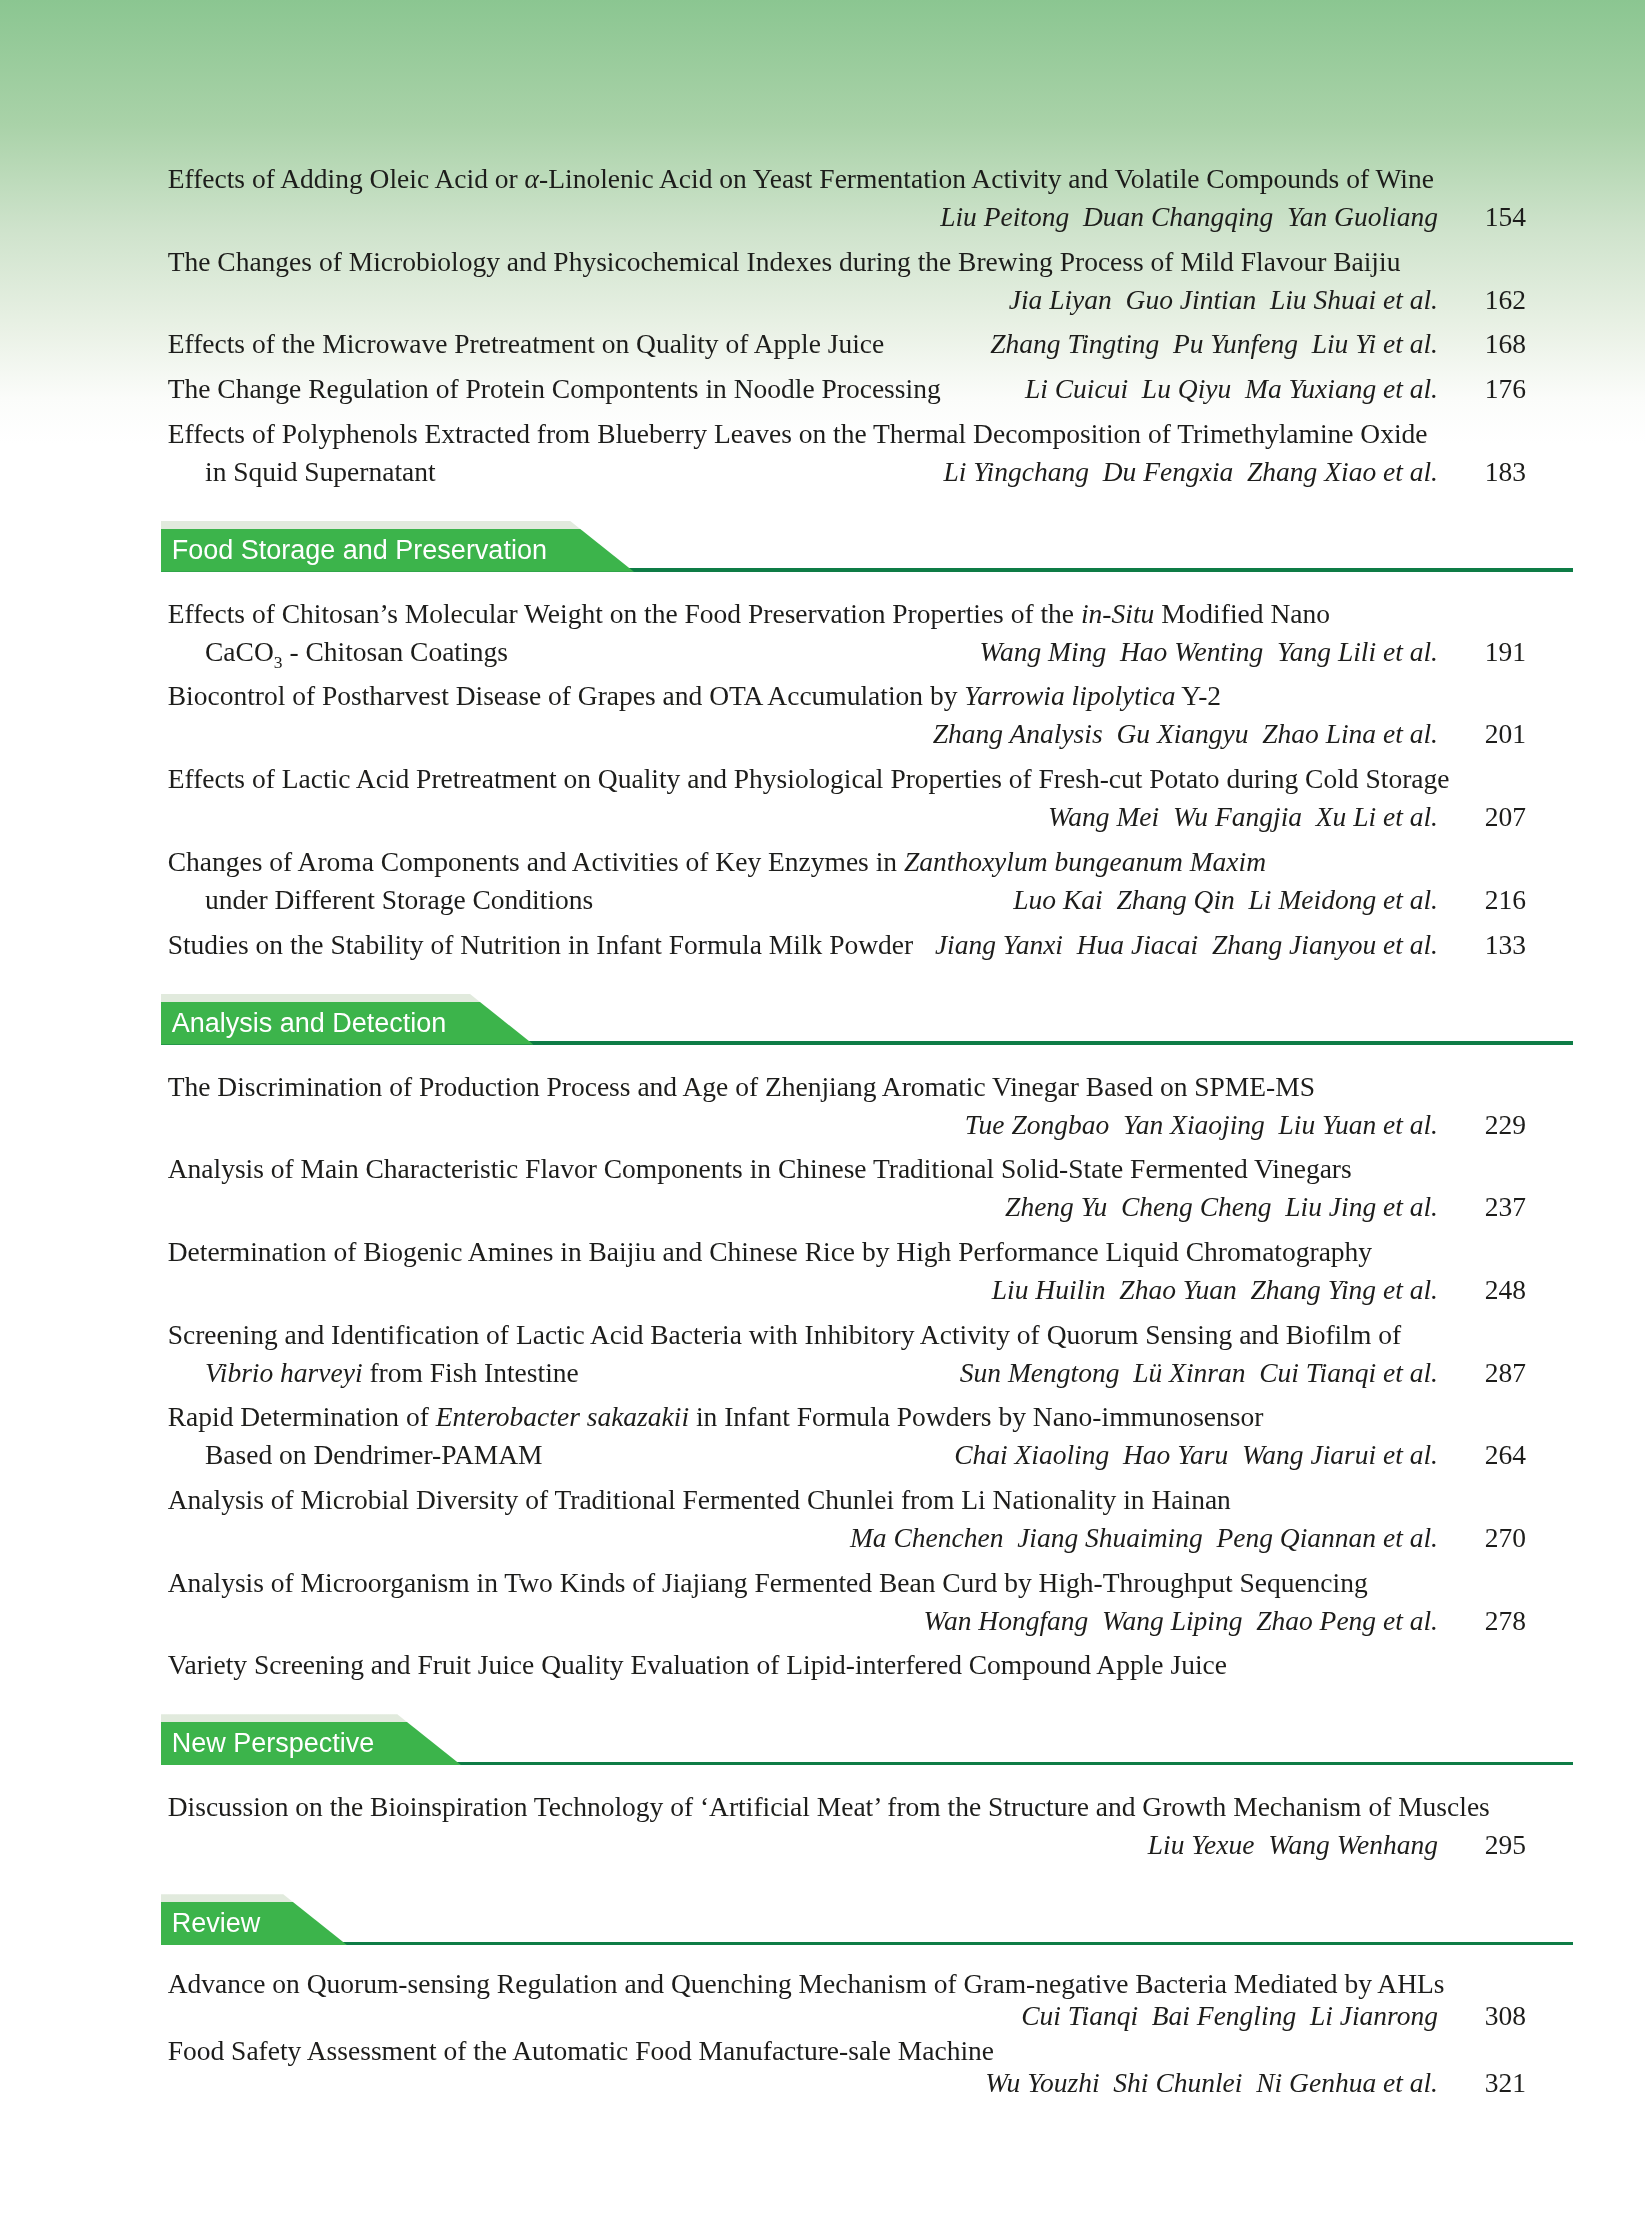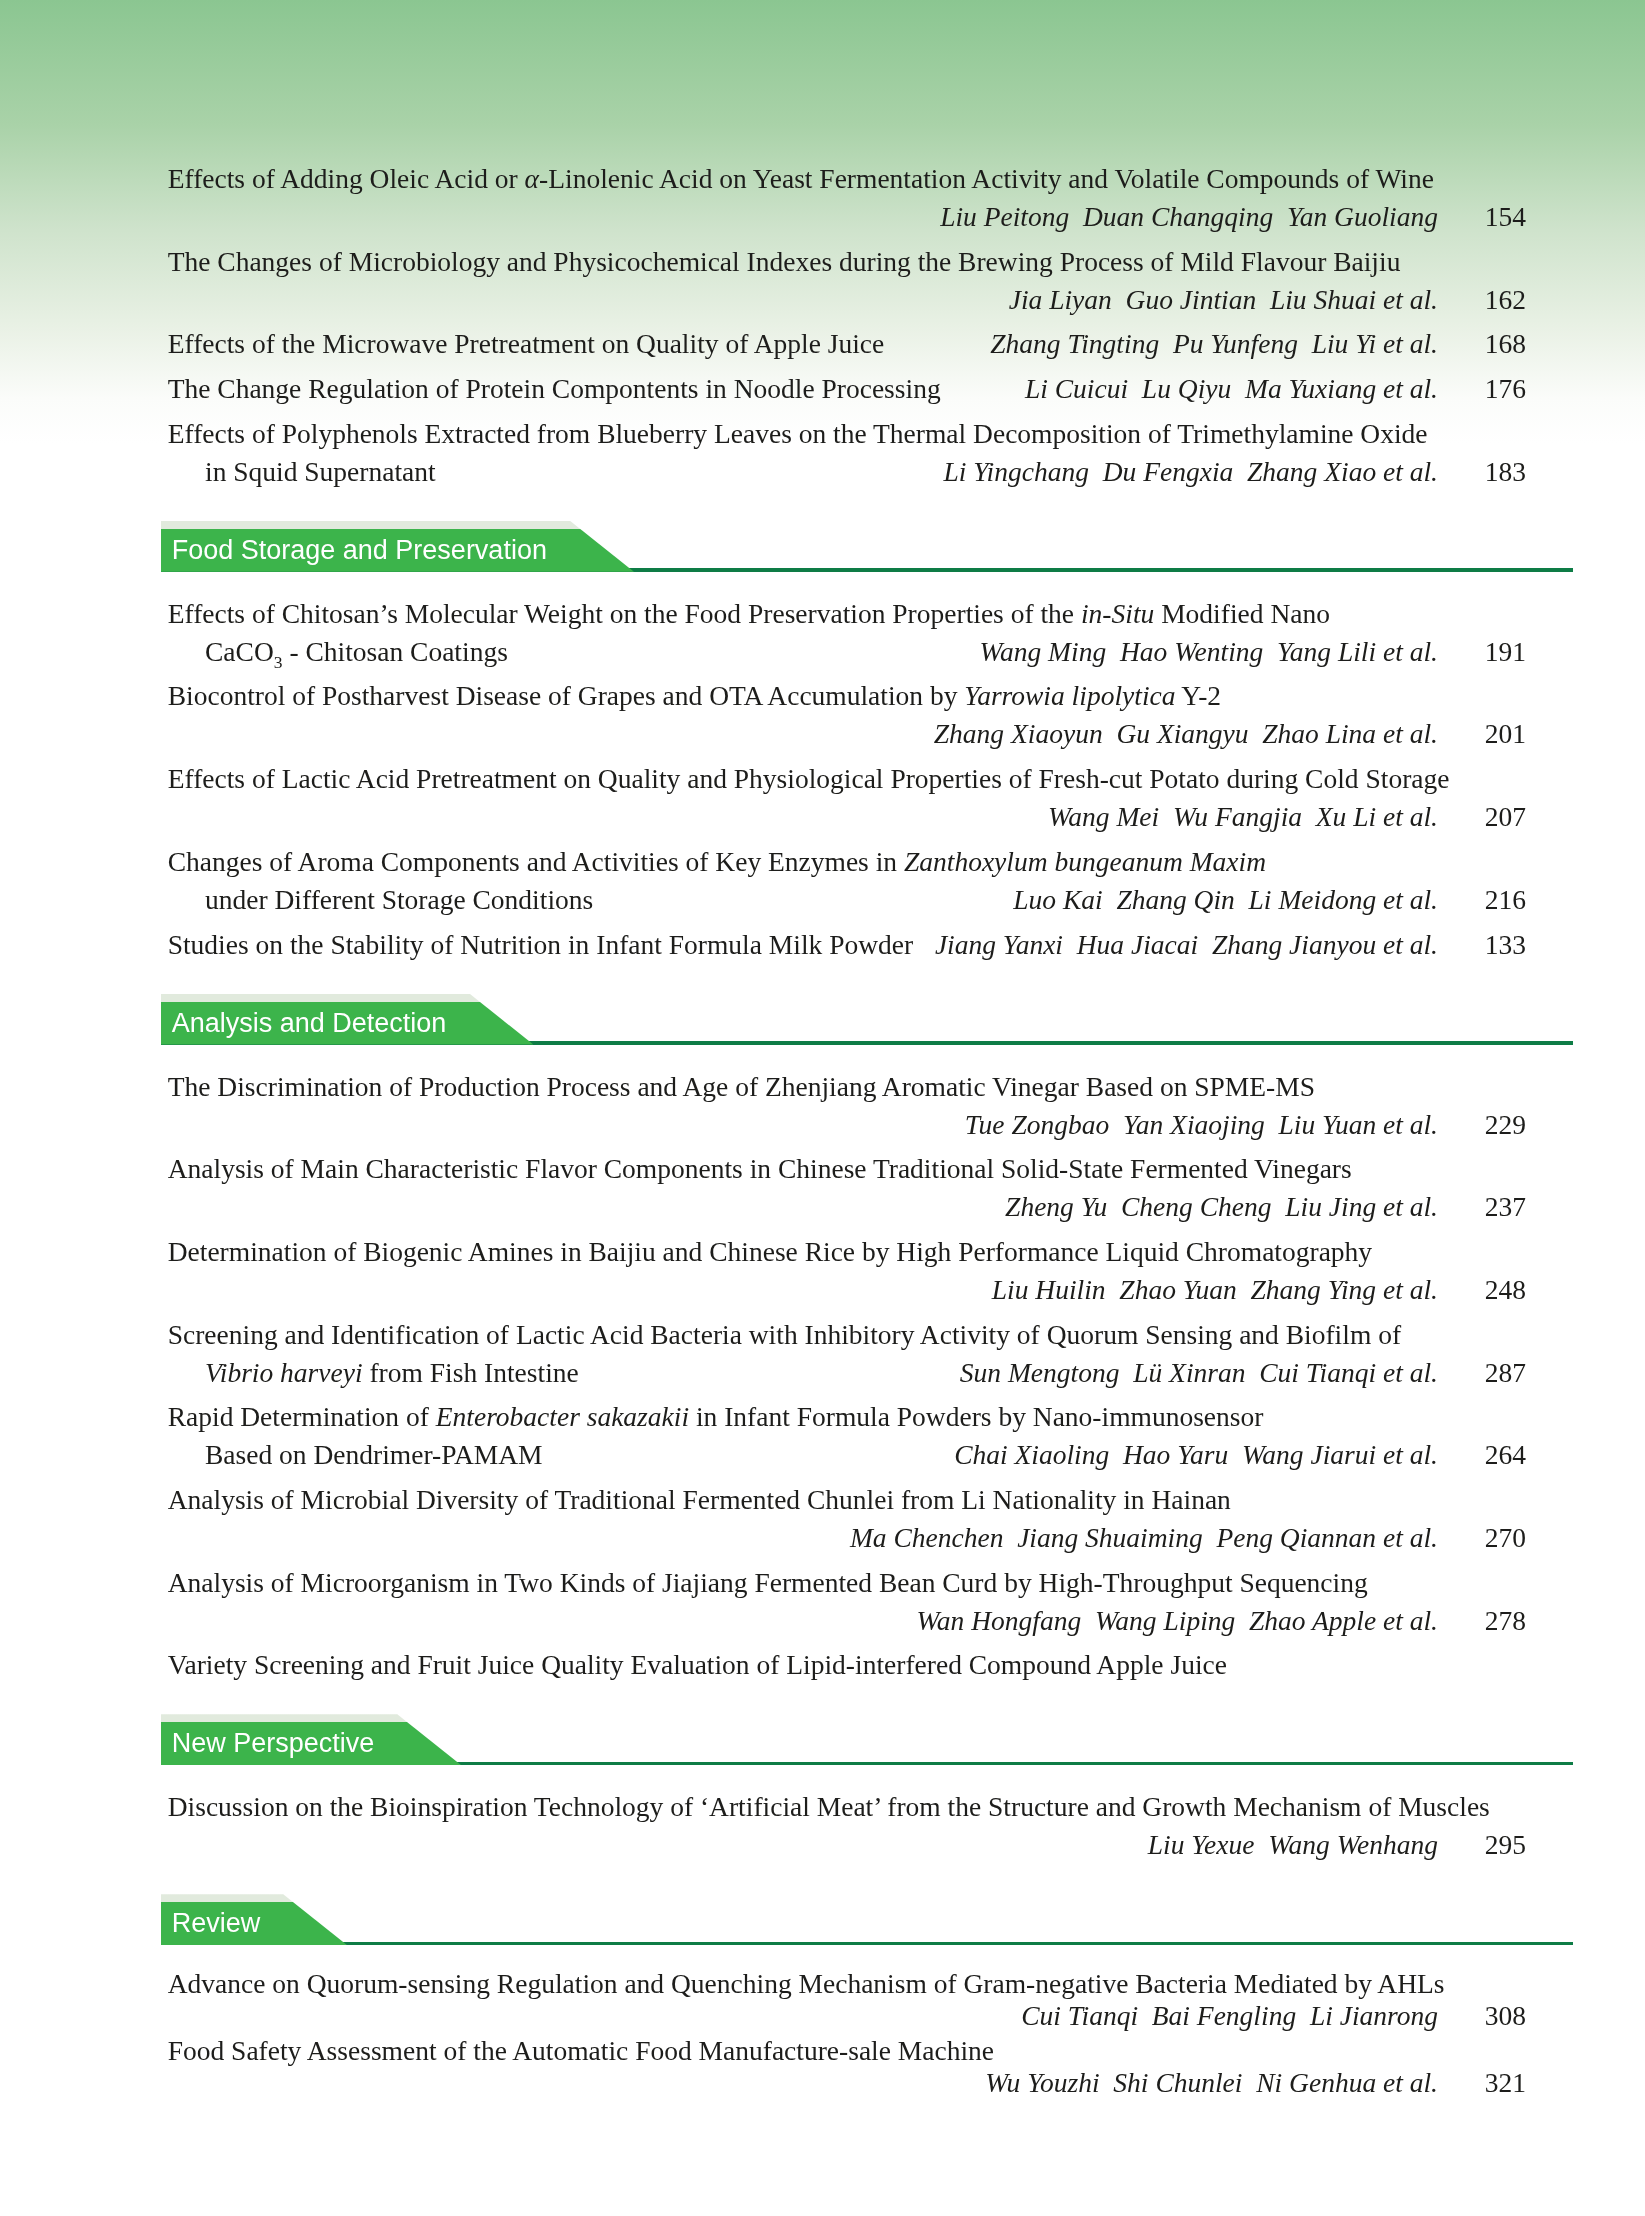--- a/index.html
+++ b/index.html
@@ -131,21 +131,21 @@
       <span class="pagenum">191</span>
     </div>
   </div>
 
   <div class="entry">
     <div class="pre-lines">
             <div class="line"><span>Biocontrol of Postharvest Disease of Grapes and OTA Accumulation by </span><span class="it">Yarrowia lipolytica</span><span> Y-2</span></div>
           </div>
     <div class="tail-row">
       <div class="tail-left"></div>
-      <span class="authors">Zhang Xiaoyun  Gu Xiangyu  Zhao Lina et al.</span>
+      <span class="authors">Zhang Analysis  Gu Xiangyu  Zhao Lina et al.</span>
       <span class="pagenum">201</span>
     </div>
   </div>
 
   <div class="entry">
     <div class="pre-lines">
             <div class="line"><span>Effects of Lactic Acid Pretreatment on Quality and Physiological Properties of Fresh-cut Potato during Cold Storage</span></div>
           </div>
     <div class="tail-row">
       <div class="tail-left"></div>
@@ -249,21 +249,21 @@
       <span class="pagenum">270</span>
     </div>
   </div>
 
   <div class="entry">
     <div class="pre-lines">
             <div class="line"><span>Analysis of Microorganism in Two Kinds of Jiajiang Fermented Bean Curd by High-Throughput Sequencing</span></div>
           </div>
     <div class="tail-row">
       <div class="tail-left"></div>
-      <span class="authors">Wan Hongfang  Wang Liping  Zhao Apple et al.</span>
+      <span class="authors">Wan Hongfang  Wang Liping  Zhao Peng et al.</span>
       <span class="pagenum">278</span>
     </div>
   </div>
 
   <div class="entry">
     <div class="pre-lines">
             <div class="line"><span>Variety Screening and Fruit Juice Quality Evaluation of Lipid-interfered Compound Apple Juice</span></div>
           </div>
   </div>
 </div>

